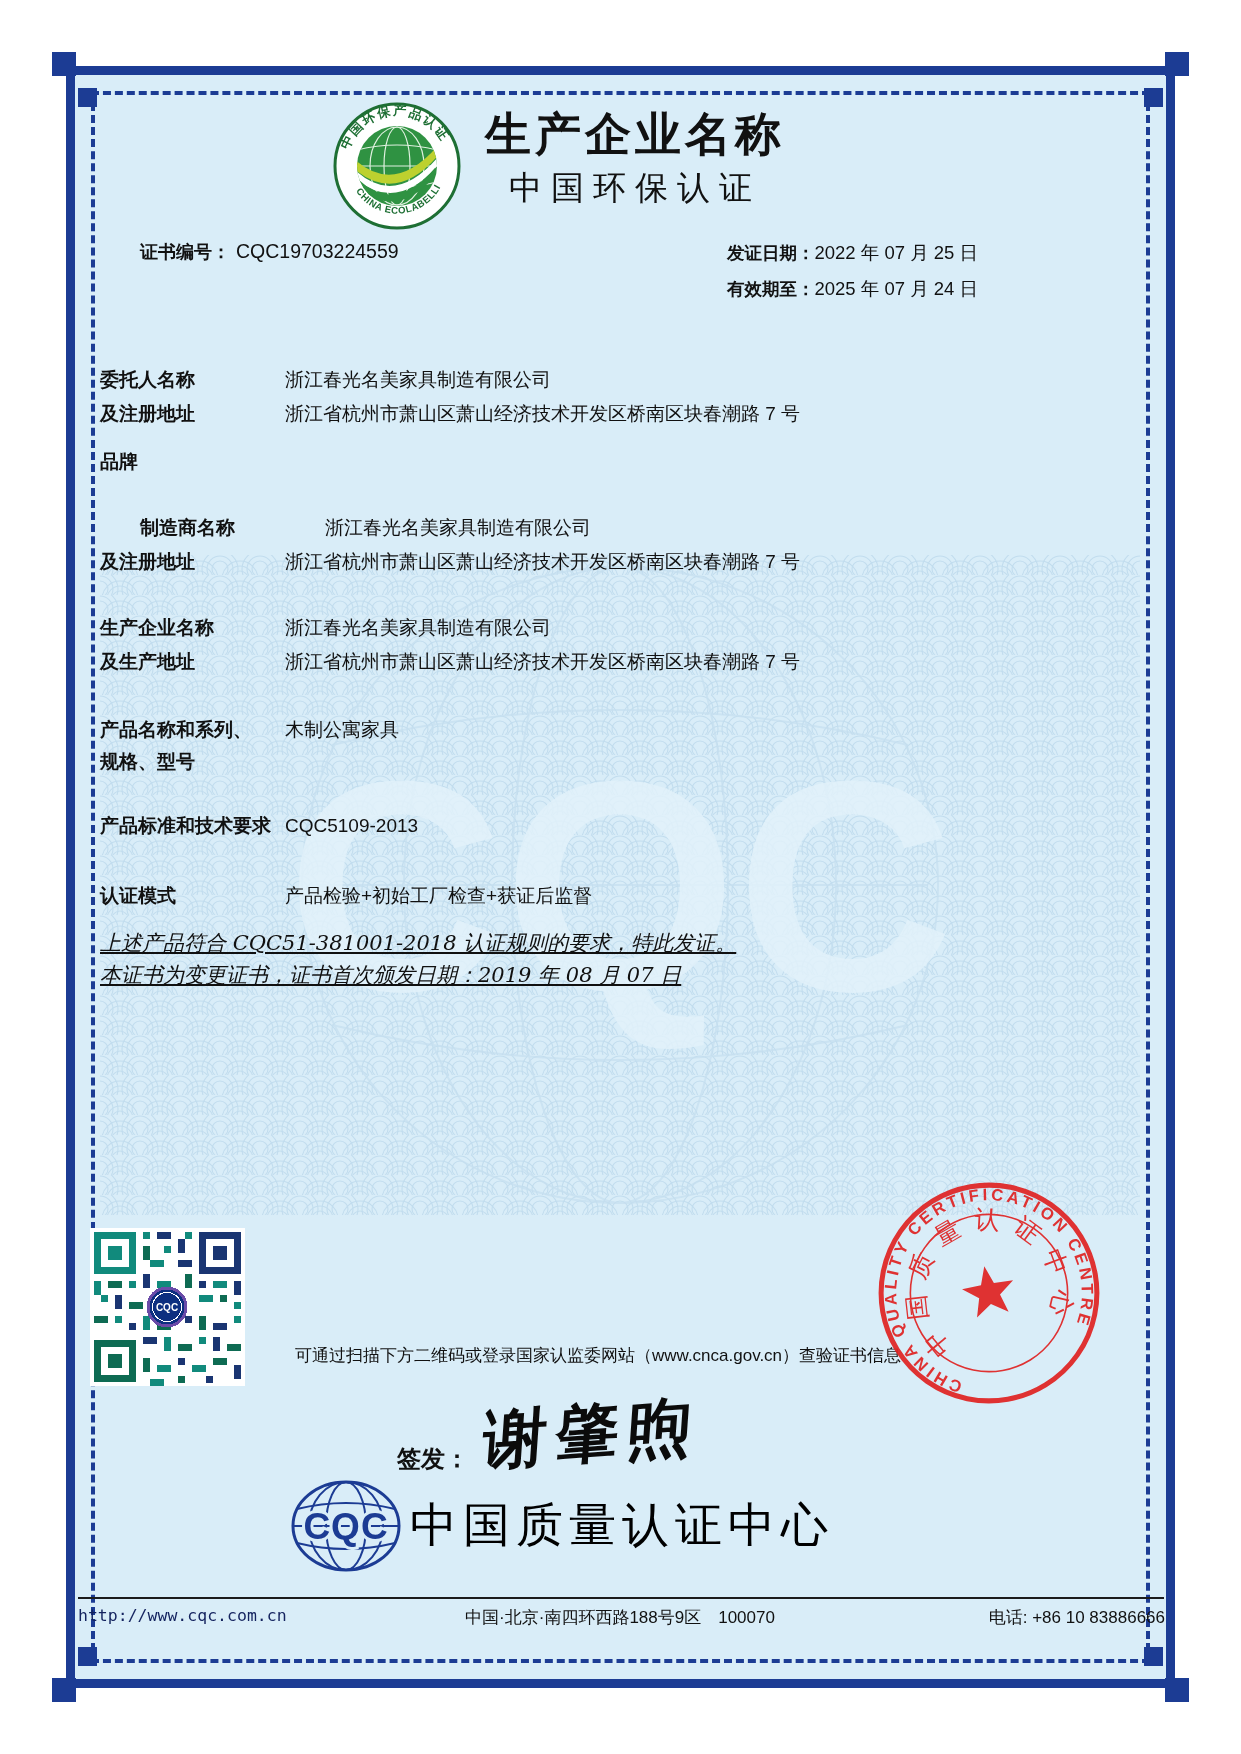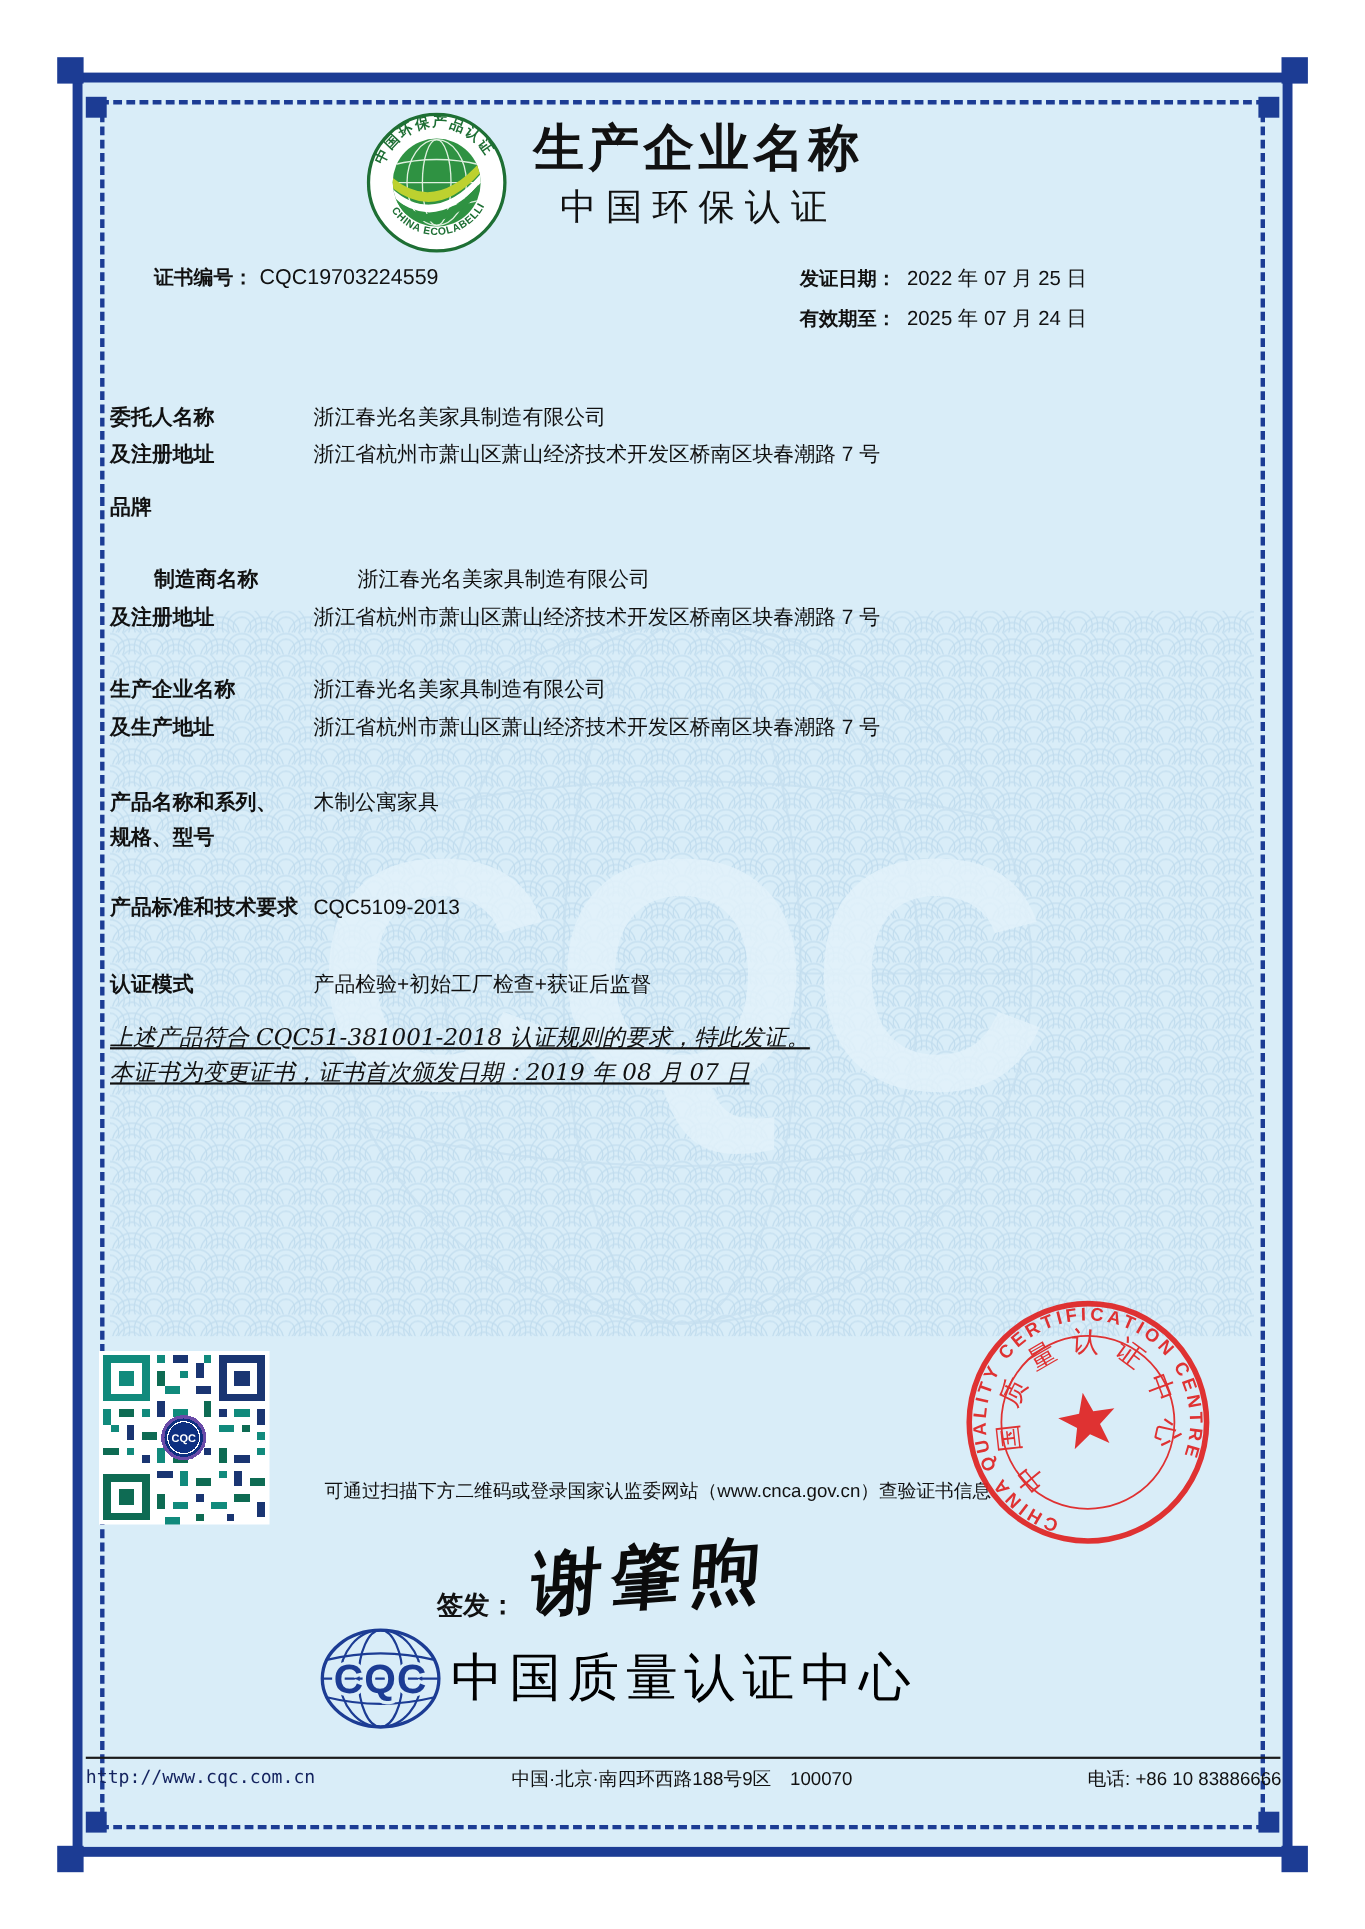--- a/index.html
+++ b/index.html
@@ -19,21 +19,21 @@
   .title{position:absolute; left:450px; top:104px; width:370px; text-align:center;
          font-size:46px; font-weight:bold; letter-spacing:4px;}
   .subtitle{position:absolute; left:450px; top:166px; width:370px; text-align:center;
          font-size:33px; letter-spacing:9px;}
   
   .kai{font-family:"DejaVu Serif", serif; font-weight:bold;}
   .meta-cert{position:absolute; left:140px; top:240px; font-size:18px; display:flex; align-items:baseline;}
   .meta-cert .v{font-size:19.5px; margin-left:6px;}
   .meta-date1{position:absolute; left:727px; top:240px; font-size:17.5px; display:flex; align-items:baseline;}
   .meta-date2{position:absolute; left:727px; top:276px; font-size:17.5px; display:flex; align-items:baseline;}
-  .meta-date1 .v,.meta-date2 .v{font-family:"Liberation Sans",sans-serif; font-weight:normal; font-size:18.5px; margin-left:10px;}
+  .meta-date1 .v,.meta-date2 .v{font-family:"Liberation Sans",sans-serif; font-weight:normal; font-size:18.5px; margin-left:0;}
   
   .frow{position:absolute; left:100px; width:1045px; display:flex; font-size:19px; line-height:1.25;}
   .flabel{width:185px; font-weight:bold; flex:none;}
   .fvalue{flex:1;}
   
   .stmt{position:absolute; left:100px; width:980px; font-family:"DejaVu Serif", serif;
         font-style:italic; font-size:21px; color:#101010;text-decoration:underline;}
   
   .verify{position:absolute; left:295px; top:1344px; font-size:17px;}
   .qr{position:absolute; left:90px; top:1228px;}

